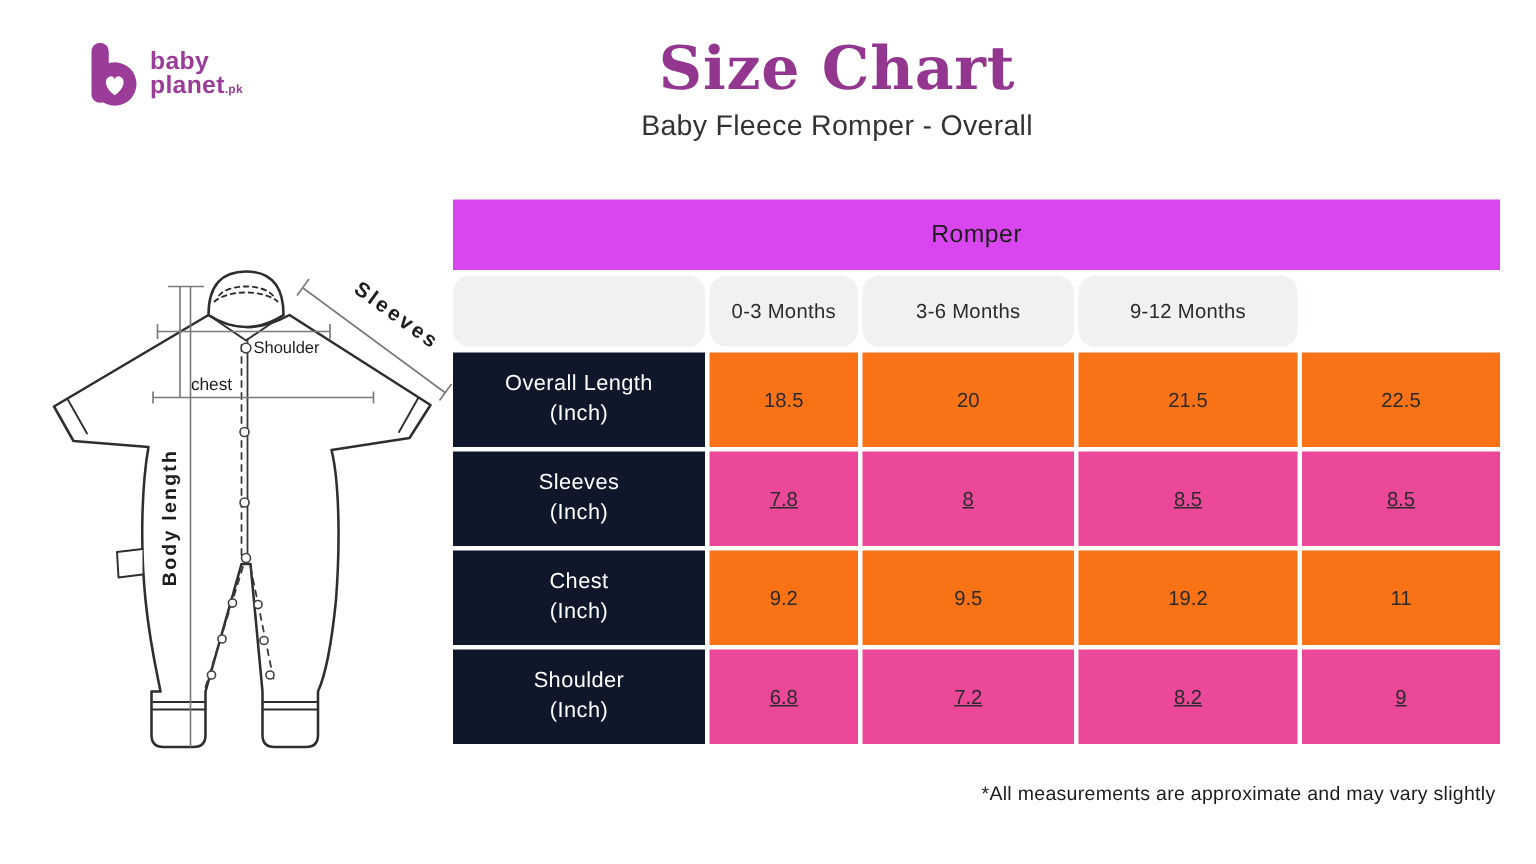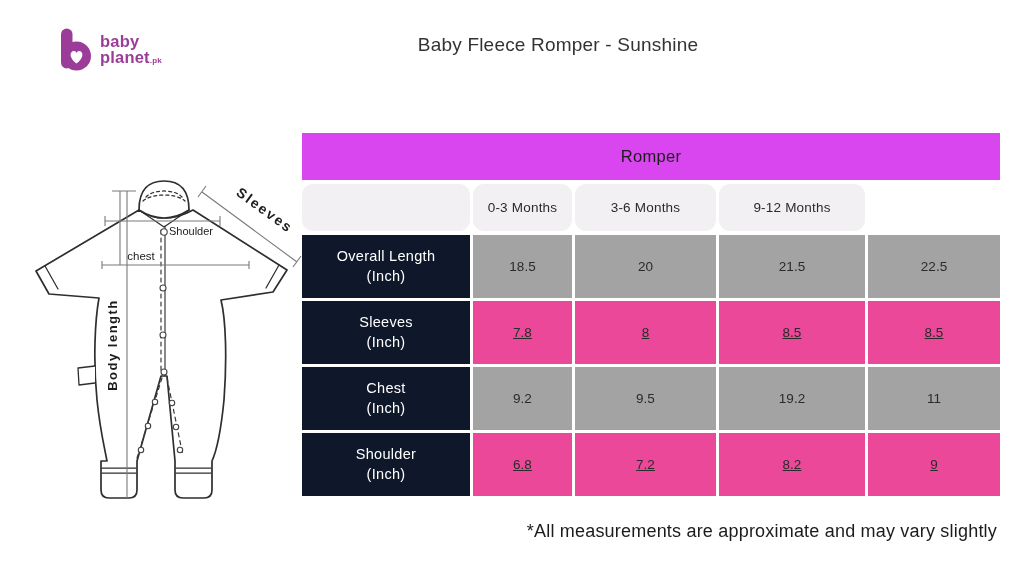--- a/index.html
+++ b/index.html
@@ -30,25 +30,25 @@
   .trow{display:grid;grid-template-columns:168px 99px 141px 146px 132px;column-gap:3px;}
   .months{margin-top:4px;}
   .drow{margin-top:3px;}
   .drow.first{margin-top:4px;}
   .cell{display:flex;align-items:center;justify-content:center;text-align:center;}
   .months .cell{height:47px;background:#f2f0f2;}
   .month-cell{font-size:13.5px;color:#2b2b2b;letter-spacing:.2px;border-radius:11px;}
   .drow .cell{height:63px;}
   .label-cell{background:#0f172a;color:#fff;flex-direction:column;font-size:14.5px;line-height:1.35;letter-spacing:.3px;}
   .value-cell{font-size:13.5px;color:#2b2b2b;}
-  .drow.dark .value-cell{background:#a3a3a3;}
+  .drow.dark .value-cell{background:#f97316;}
   .drow.light .value-cell{background:#ec4899;text-decoration:underline;}
 
   
-  .footnote{position:absolute;right:27px;top:521px;font-size:18px;color:#1c1c1c;letter-spacing:.2px;}
+  .footnote{position:absolute;right:27px;top:521px;font-size:13px;color:#1c1c1c;letter-spacing:.2px;}
 </style>
 </head>
 <body>
 
 <div class="canvas">
 
   <div class="logo">
     <svg width="34" height="45" viewBox="0 0 34 45">
       <rect x="3" y="1.5" width="11.5" height="40" rx="5.75" fill="#9b3d98"></rect>
       <circle cx="18.5" cy="29" r="14.5" fill="#9b3d98"></circle>
@@ -56,21 +56,22 @@
     </svg>
     <div class="logo-text">
       <div>baby</div>
       <div>
         <span>planet</span><span class="tld">.pk</span>
       </div>
     </div>
   </div>
 
   <div class="heading">
-    <div class="subtitle">Baby Fleece Romper - Sunshine</div>
+    <h1 class="title">Size Chart</h1>
+    <div class="subtitle">Baby Fleece Romper - Overall</div>
   </div>
 
   <svg class="diagram" width="285" height="360" viewBox="0 0 285 360">
 
     <g stroke="#2e2e2e" stroke-width="1.7" fill="#ffffff" stroke-linejoin="round" stroke-linecap="round">
       <path d="M114,50 L11,111 L24,134 L74,138
                C70,160 68,200 72,240 C75,270 80,290 82,301
                L76,301 L76,330 Q76,338 84,338 L104,338 Q112,338 112,330 L112,301
                L136,216 L142,216 L150,301
                L150,330 Q150,338 158,338 L179,338 Q187,338 187,330 L187,301

